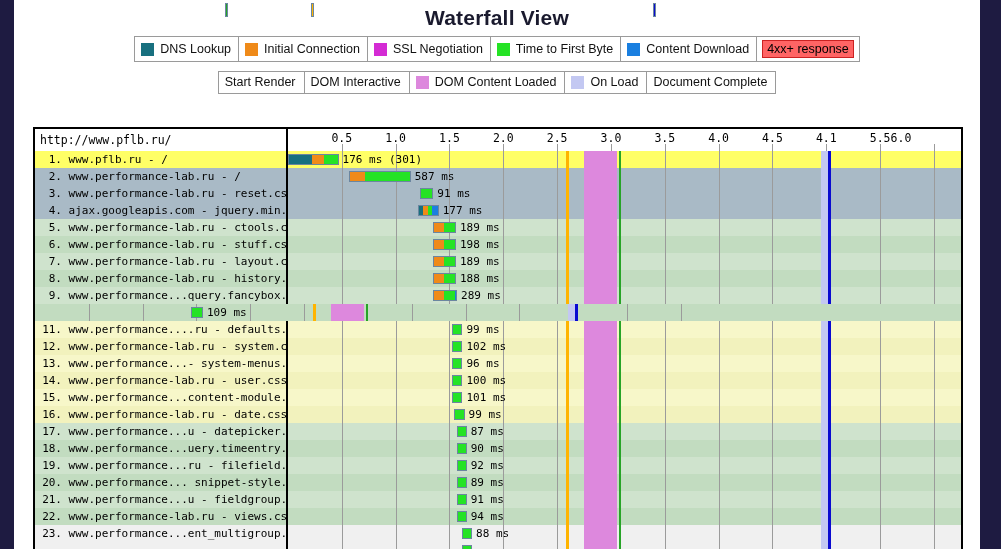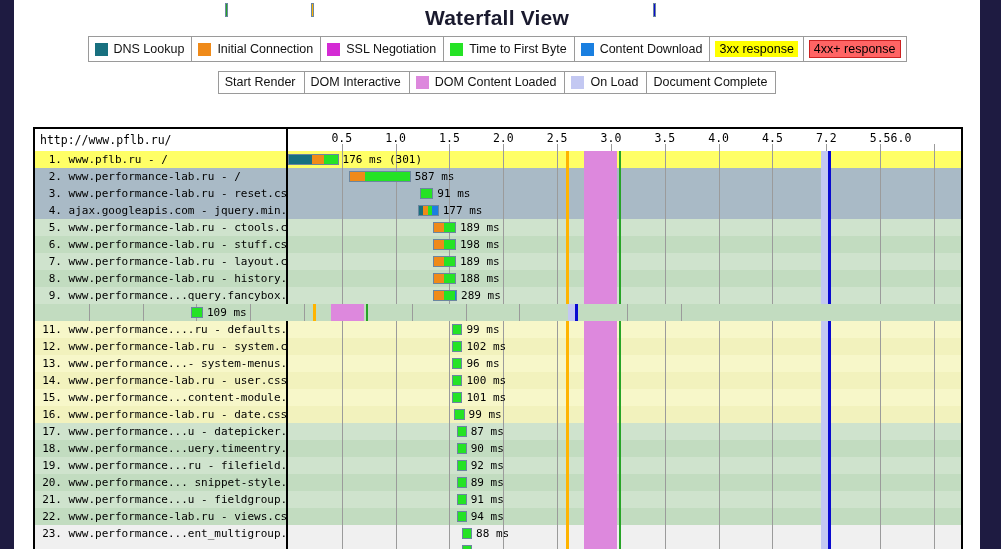--- a/index.html
+++ b/index.html
@@ -203,23 +203,20 @@
             <span class="sw" style="background: rgb(212, 43, 212);"></span>
             <span>SSL Negotiation</span>
           </div>
           <div class="cell">
             <span class="sw" style="background: rgb(37, 227, 37);"></span>
             <span>Time to First Byte</span>
           </div>
           <div class="cell">
             <span class="sw" style="background: rgb(26, 127, 224);"></span>
             <span>Content Download</span>
-          </div>
-          <div class="cell plain">
-            <span class="badge b3xx">3xx response</span>
           </div>
           <div class="cell plain">
             <span class="badge b4xx">4xx+ response</span>
           </div>
         </div>
   </div>
 
   <div class="legend-wrap">
     <div class="legend legend2" id="legend-markers">
           <div class="cell">
@@ -260,21 +257,21 @@
             <div class="tick-label" style="left: 269.139px;">2.5</div>
             <div class="gridline" style="left: 269.139px;"></div>
             <div class="tick-label" style="left: 322.967px;">3.0</div>
             <div class="gridline" style="left: 322.967px;"></div>
             <div class="tick-label" style="left: 376.794px;">3.5</div>
             <div class="gridline" style="left: 376.794px;"></div>
             <div class="tick-label" style="left: 430.622px;">4.0</div>
             <div class="gridline" style="left: 430.622px;"></div>
             <div class="tick-label" style="left: 484.45px;">4.5</div>
             <div class="gridline" style="left: 484.45px;"></div>
-            <div class="tick-label" style="left: 538.278px;">7.2</div>
+            <div class="tick-label" style="left: 538.278px;">4.1</div>
             <div class="gridline" style="left: 538.278px;"></div>
             <div class="tick-label" style="left: 592.105px;">5.5</div>
             <div class="gridline" style="left: 592.105px;"></div>
             <div class="tick-label" style="left: 613px;">6.0</div>
             <div class="gridline" style="left: 645.933px;"></div>
           </div>
     </div>
     <div id="wf-body">
           <div class="wf-row">
             <div class="label-col" style="background: rgb(255, 255, 102);"><span class="num">1.</span><span> www.pflb.ru - /</span></div>

